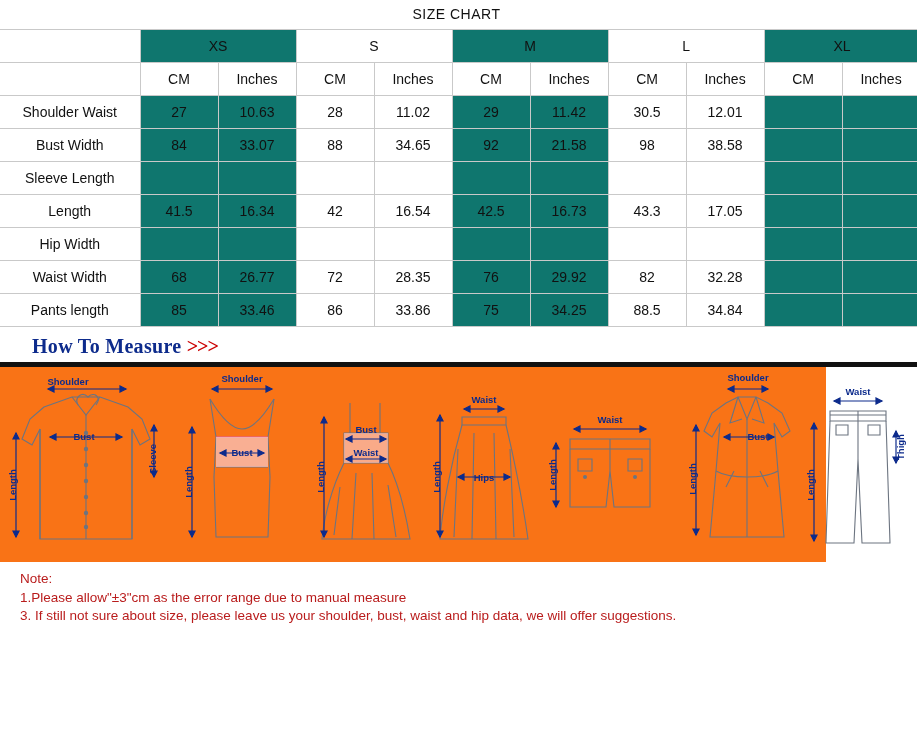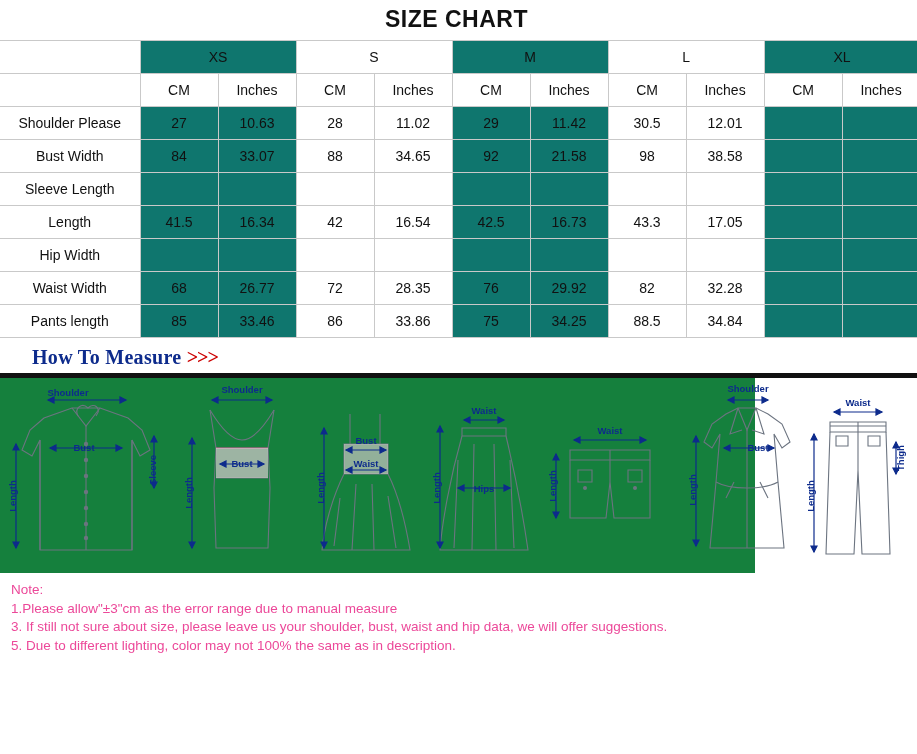--- a/index.html
+++ b/index.html
@@ -16,22 +16,22 @@
   }
   .page {
     position: relative;
     width: 917px;
     height: 754px;
   }
 
   
   .chart-title {
     text-align: center;
-    font-size: 23px;
-    font-weight: bold;
+    font-size: 14px;
+    font-weight: normal;
     letter-spacing: 0.5px;
     padding: 6px 4px 7px 0;
     color: #111;
   }
 
   
   table.size-table {
     border-collapse: collapse;
     width: 917px;
     table-layout: fixed;
@@ -95,36 +95,36 @@
     height: 5px;
     background: #111111;
     margin: 4px 0 0 0;
     width: 917px;
   }
 
   
   .figures {
     position: relative;
     height: 195px;
-    width: 755px;
-    background: #15803d;
+    width: 826px;
+    background: #f97316;
     text-align: center;
   }
   .fig {
     position: absolute;
     top: 0;
   }
   .fig svg { display: block; }
 
   
   .notes {
-    padding: 8px 0 0 11px;
+    padding: 8px 0 0 20px;
     font-size: 13.5px;
     line-height: 18.5px;
-    color: #ec4899;
+    color: #b91c1c;
   }
   .notes div { white-space: pre; }
 </style>
 </head>
 <body>
 
 <div class="page">
 
   <div class="chart-title">SIZE CHART</div>
 
@@ -159,21 +159,21 @@
         <td class="unit-head plain">Inches</td>
         <td class="unit-head plain">CM</td>
         <td class="unit-head plain">Inches</td>
         <td class="unit-head plain">CM</td>
         <td class="unit-head plain">Inches</td>
         <td class="unit-head plain">CM</td>
         <td class="unit-head plain">Inches</td>
       </tr>
 
       <tr>
-        <td class="rowlabel">Shoulder Please</td>
+        <td class="rowlabel">Shoulder Waist</td>
         <td class="shade">27</td>
         <td class="shade">10.63</td>
         <td class="plain">28</td>
         <td class="plain">11.02</td>
         <td class="shade">29</td>
         <td class="shade">11.42</td>
         <td class="plain">30.5</td>
         <td class="plain">12.01</td>
         <td class="shade"></td>
         <td class="shade"></td>
@@ -483,16 +483,15 @@
         </g>
       </svg>
     </div>
 
   </div>
 
   <div class="notes">
     <div>Note:</div>
     <div>1.Please allow"±3"cm as the error range due to manual measure</div>
     <div>3. If still not sure about size, please leave us your shoulder, bust, waist and hip data, we will offer suggestions.</div>
-    <div>5. Due to different lighting, color may not 100% the same as in description.</div>
   </div>
 
 </div>
 
 </body></html>

